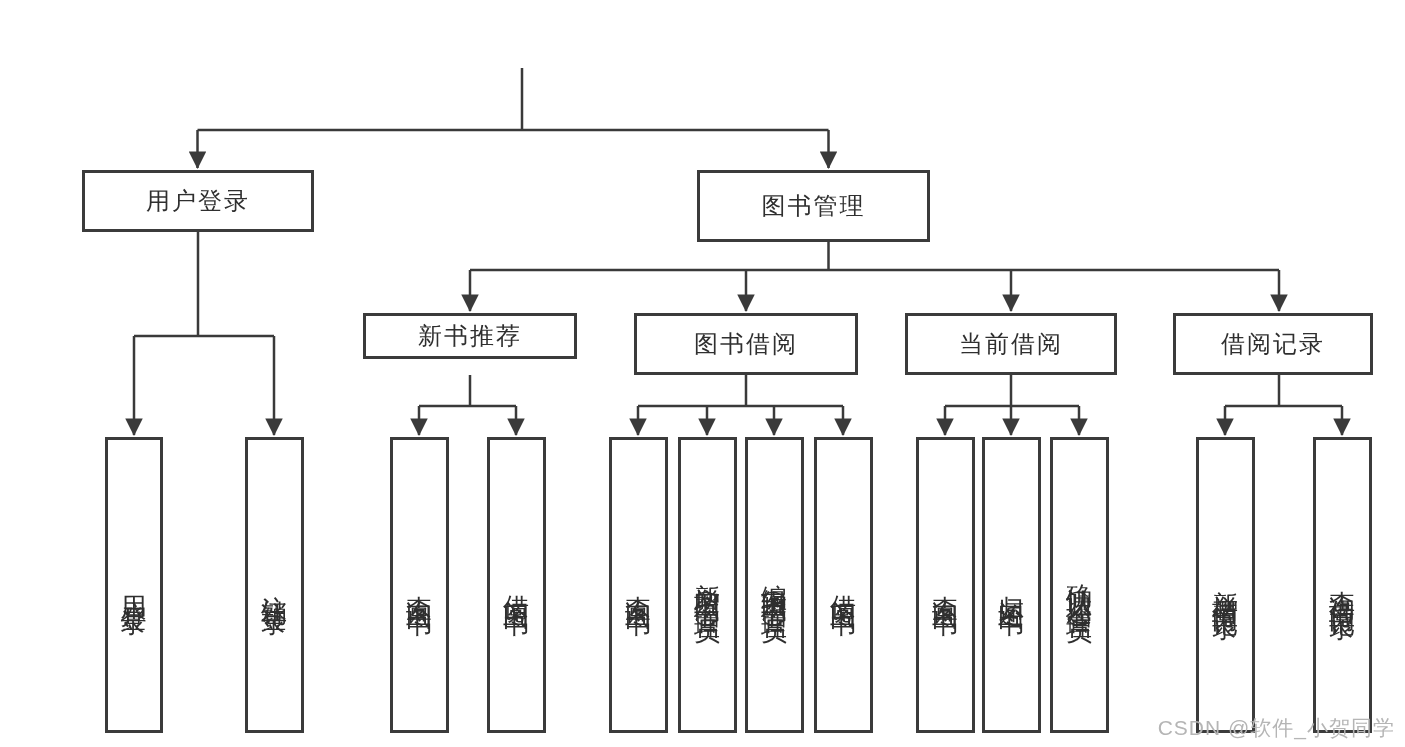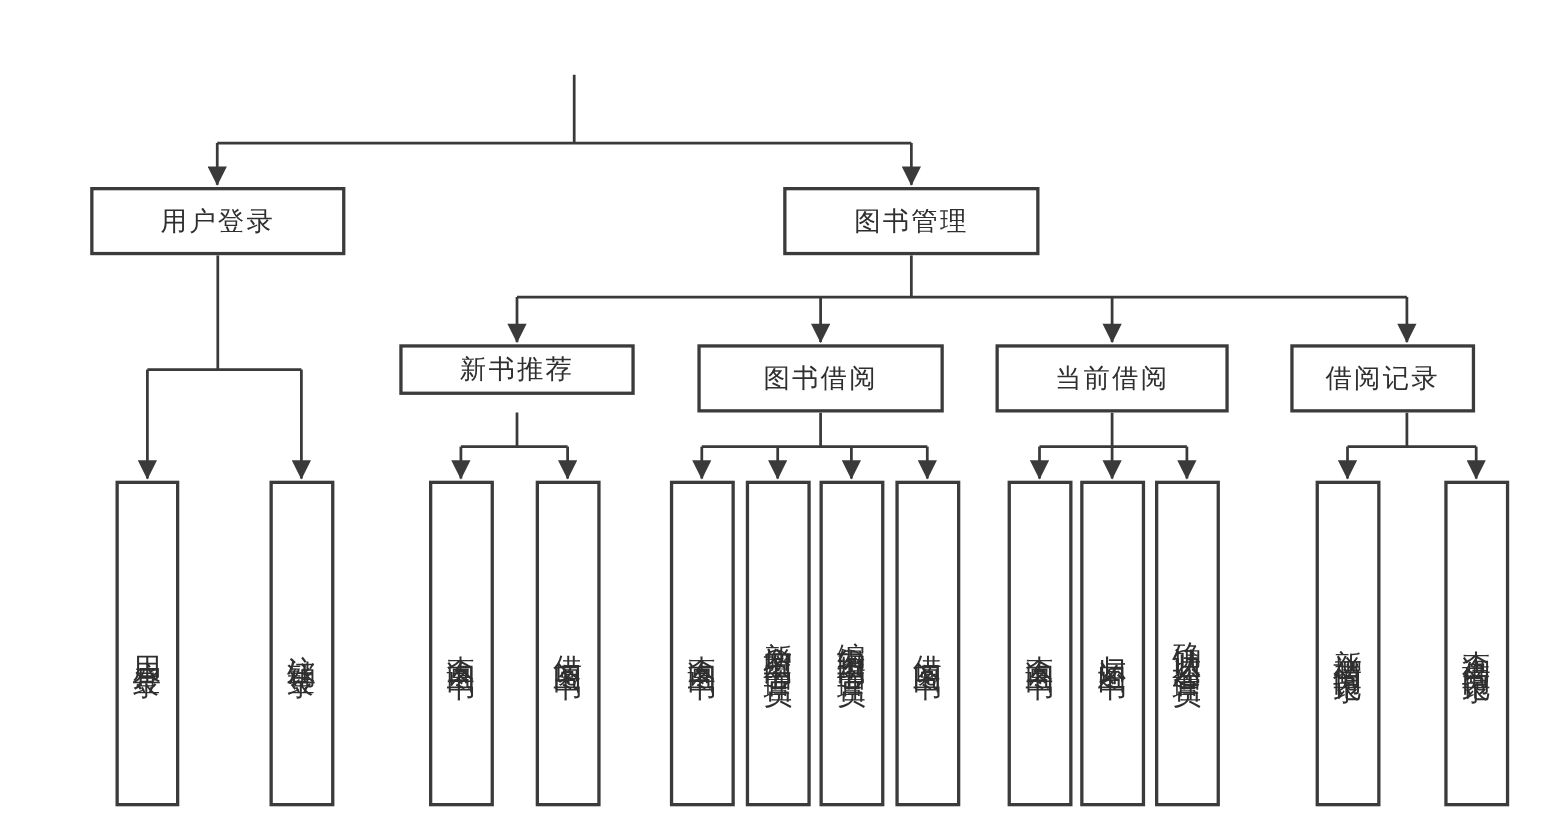--- a/index.html
+++ b/index.html
@@ -62,26 +62,26 @@
       <line x1="945" y1="406" x2="945" y2="435" marker-end="url(#ah)"></line>
       <line x1="1011" y1="406" x2="1011" y2="435" marker-end="url(#ah)"></line>
       <line x1="1079" y1="406" x2="1079" y2="435" marker-end="url(#ah)"></line>
       <line x1="1225" y1="406" x2="1225" y2="435" marker-end="url(#ah)"></line>
       <line x1="1342" y1="406" x2="1342" y2="435" marker-end="url(#ah)"></line>
     </g>
   </svg>
 
 
   <div class="node hnode" style="left:82px;top:170px;width:232px;height:62px;">用户登录</div>
-  <div class="node hnode" style="left:712px;top:170px;width:233px;height:62px;">图书管理</div>
+  <div class="node hnode" style="left:697px;top:170px;width:233px;height:72px;">图书管理</div>
 
   <div class="node hnode" style="left:363px;top:313px;width:214px;height:46px;">新书推荐</div>
   <div class="node hnode" style="left:905px;top:313px;width:212px;height:62px;">当前借阅</div>
   <div class="node hnode" style="left:634px;top:313px;width:224px;height:62px;">图书借阅</div>
-  <div class="node hnode" style="left:1173px;top:313px;width:168px;height:62px;text-align:right;">借阅记录</div>
+  <div class="node hnode" style="left:1173px;top:313px;width:200px;height:62px;text-align:right;">借阅记录</div>
 
   <div class="node vnode" style="left:105px;top:437px;width:58px;height:296px;">
     <span>用户登录</span>
   </div>
   <div class="node vnode" style="left:245px;top:437px;width:59px;height:296px;">
     <span>注销登录</span>
   </div>
 
   <div class="node vnode" style="left:390px;top:437px;width:59px;height:296px;">
     <span>查询图书</span>
@@ -113,14 +113,15 @@
     <span>确认归还（管理员）</span>
   </div>
 
   <div class="node vnode" style="left:1196px;top:437px;width:59px;height:296px;">
     <span>新增借阅记录</span>
   </div>
   <div class="node vnode" style="left:1313px;top:437px;width:59px;height:296px;">
     <span>查询借阅记录</span>
   </div>
 
+  <div class="watermark">CSDN @软件_小贺同学</div>
 
 </div>
 
 </body></html>

